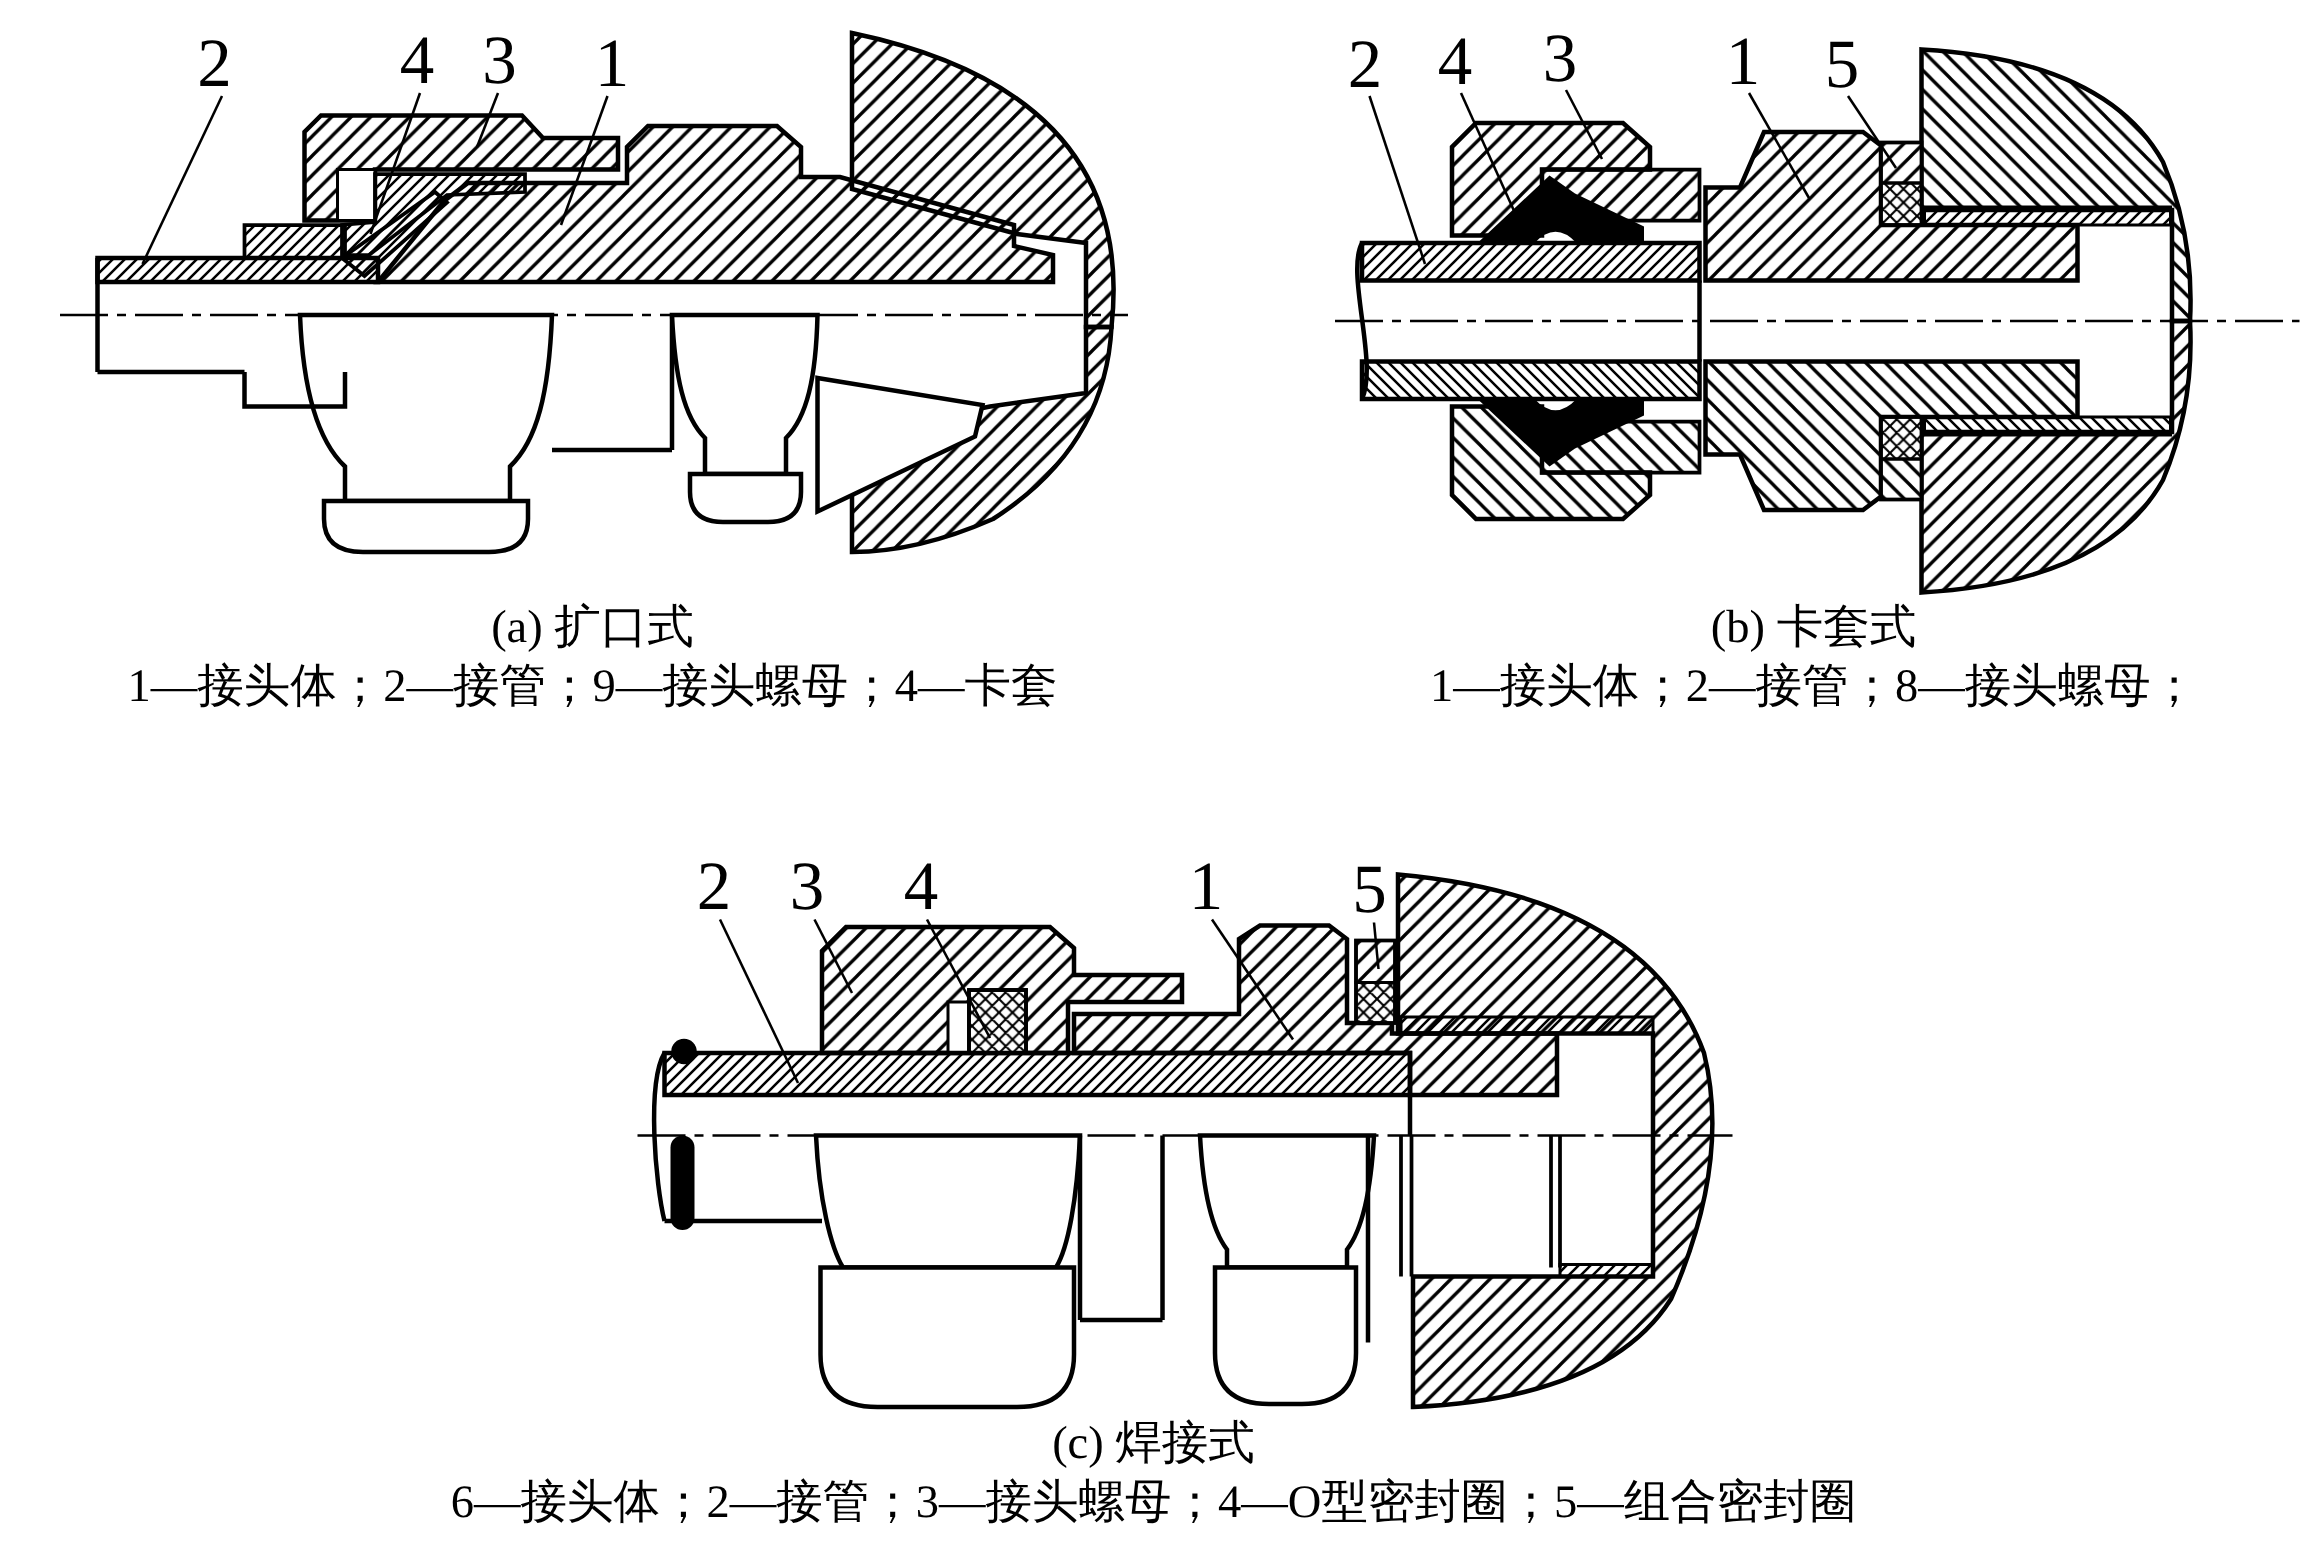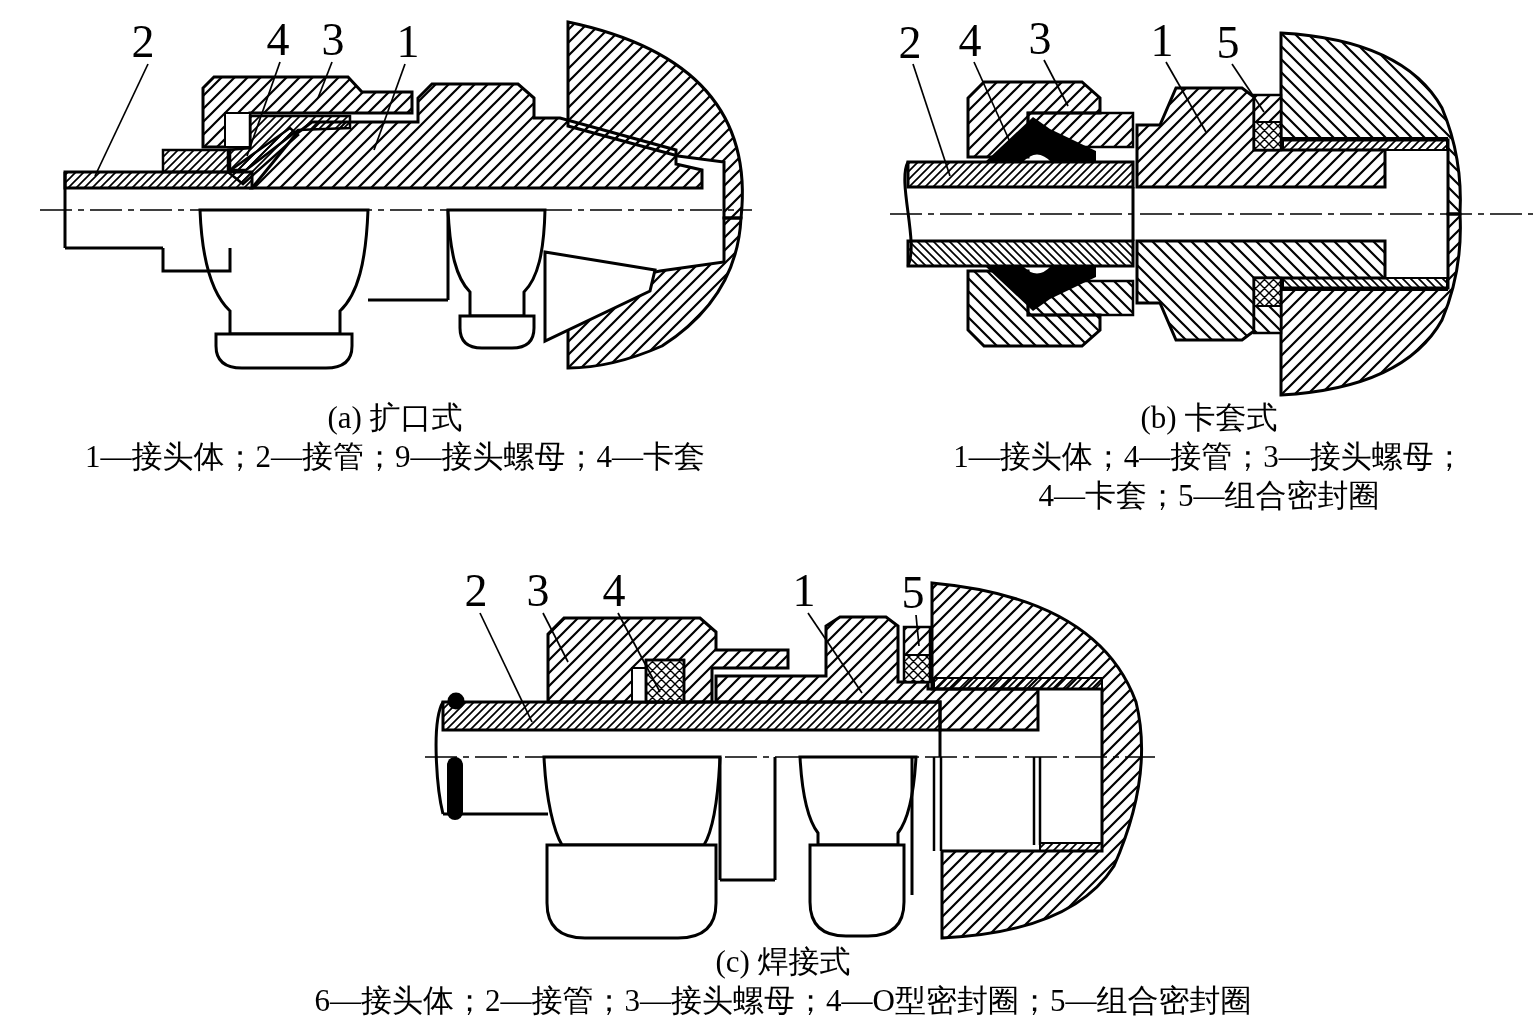--- a/index.html
+++ b/index.html
@@ -162,22 +162,21 @@
     <text class="pn" text-anchor="middle" x="913" y="608">5</text>
   </svg>
 
   <div class="cap" style="left:30px;top:398px;width:730px">
     <div class="t">(a) 扩口式</div>
     <div>1—接头体；2—接管；9—接头螺母；4—卡套</div>
   </div>
 
   <div class="cap" style="left:880px;top:398px;width:658px">
     <div class="t">(b) 卡套式</div>
-    <div>1—接头体；4—接管；3—接头螺母；</div>
-    <div>4—卡套；5—组合密封圈</div>
+    <div>1—接头体；2—接管；8—接头螺母；</div>
   </div>
 
-  <div class="cap" style="left:133px;top:942px;width:1300px">
+  <div class="cap" style="left:119px;top:942px;width:1300px">
     <div class="t">(c) 焊接式</div>
     <div>6—接头体；2—接管；3—接头螺母；4—O型密封圈；5—组合密封圈</div>
   </div>
 
 </div>
 
 </body></html>

